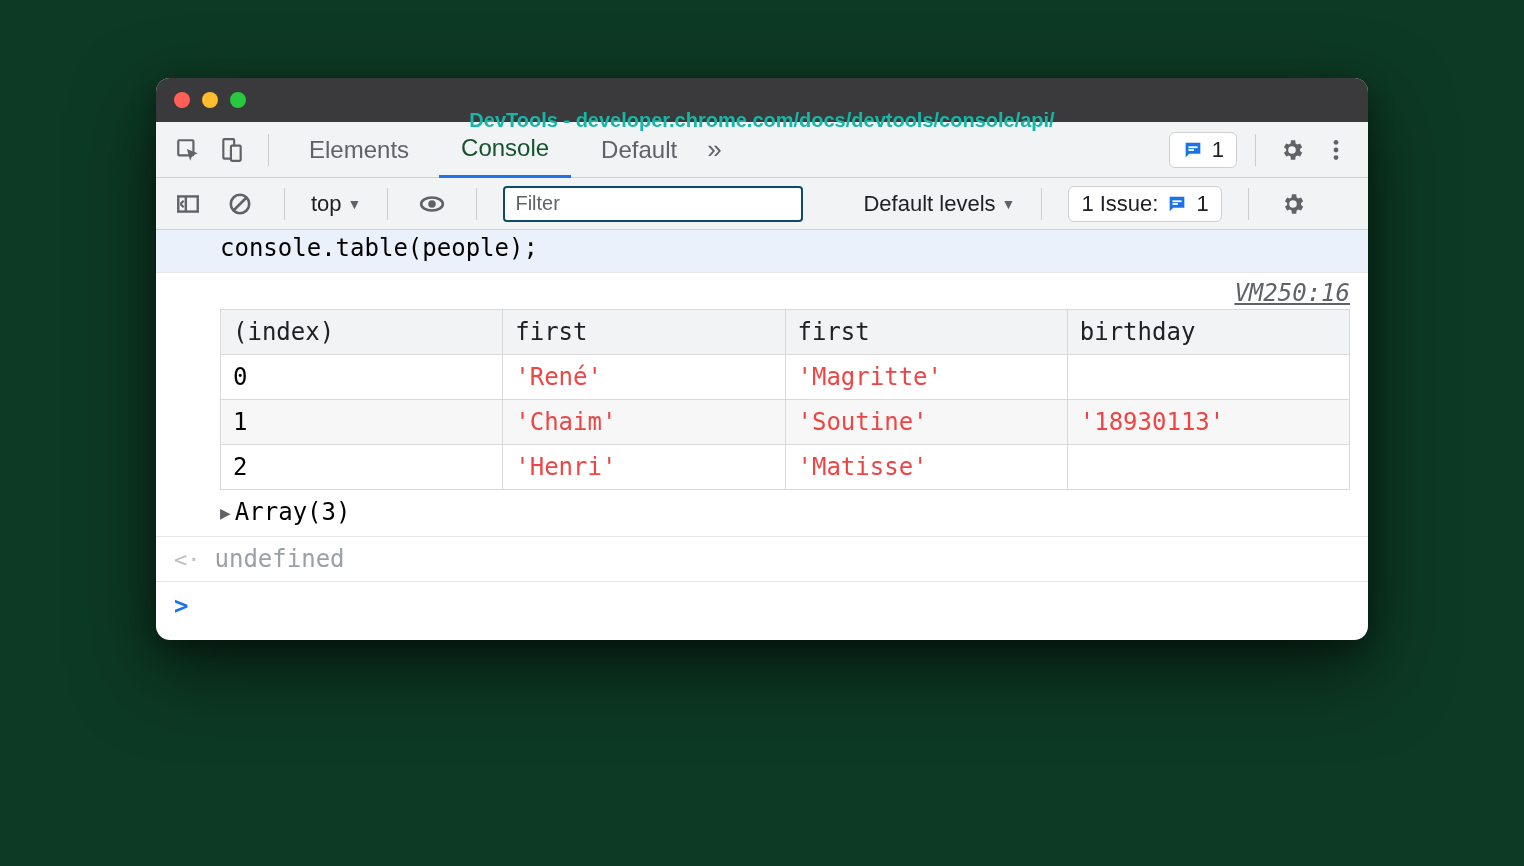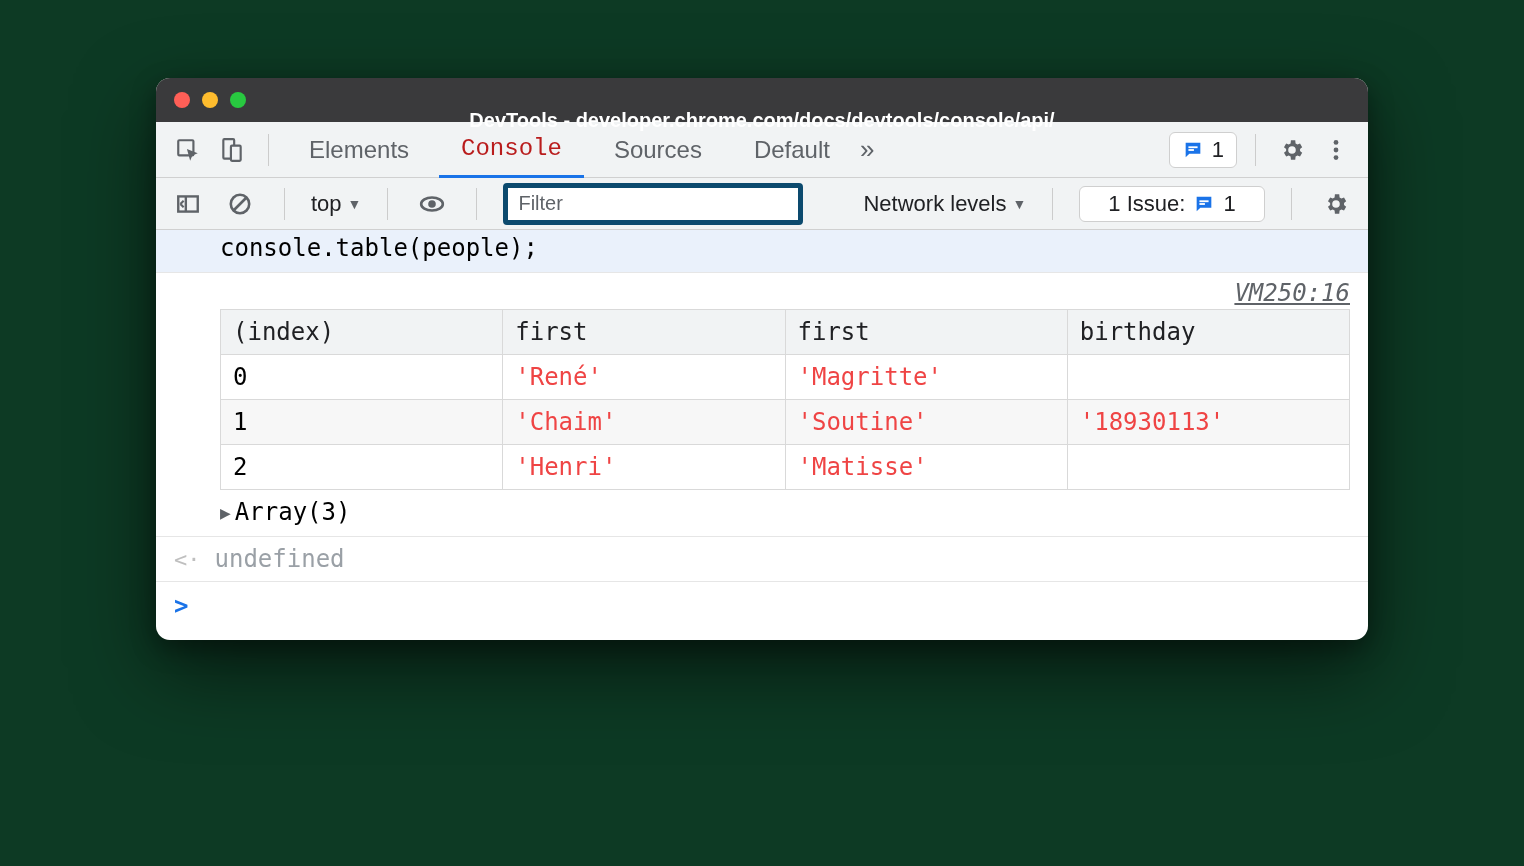--- a/index.html
+++ b/index.html
@@ -21,57 +21,57 @@
   .titlebar {
     height: 44px;
     background: #3a3a3c;
     display: flex; align-items: center;
     padding: 0 18px;
     position: relative;
   }
   .traffic { display: flex; gap: 12px; }
   .dot { width: 16px; height: 16px; border-radius: 50%; }
   .dot.red { background:#ff5f57; } .dot.yellow{background:#febc2e;} .dot.green{background:#28c840;}
-  .title { position:absolute; left:0; right:0; text-align:center; color:#ffffff; font-weight:600; font-size:20px; pointer-events:none;margin-top:40px;}
+  .title { position:absolute; left:0; right:0; text-align:center; color:#14b8a6; font-weight:600; font-size:20px; pointer-events:none;margin-top:40px;}
   
   .tabs {
     height: 56px;
     background:#f1f3f4;
     border-bottom:1px solid #d0d0d0;
     display:flex; align-items:center;
     padding:0 14px;
     gap: 8px;
   }
   .iconbtn { width:36px; height:36px; display:flex;align-items:center;justify-content:center; color:#5f6368; }
   .iconbtn svg { width:26px; height:26px; }
   .vsep { width:1px; height:32px; background:#ccc; margin:0 10px; }
   .tab { padding: 12px 22px; height:56px; display:flex; align-items:center; font-size:24px; color:#5f6368; cursor:pointer;}
-  .tab.active { color:#b91c1c; border-bottom:3px solid #1a73e8; font-weight:500;font-family:Liberation Mono, monospace;}
+  .tab.active { color:#14532d; border-bottom:3px solid #1a73e8; font-weight:500;}
   .spacer { flex:1; }
   .chip { display:flex; align-items:center; gap:8px; background:#fff; border:1px solid #cfcfcf; border-radius:6px; padding:4px 12px; font-size:22px; color:#202124;}
   .chip svg{width:22px;height:22px;}
   .blue { color:#1a73e8; }
   
   .toolbar2 {
     height:52px;
     background:#f1f3f4;
     border-bottom:1px solid #d0d0d0;
     display:flex; align-items:center;
     padding:0 14px;
     gap:16px;
     font-size:22px;
     color:#5f6368;
   }
   .ctx { display:flex; align-items:center; gap:6px; color:#202124;}
   .filter {
-    width:300px; height:36px; background:#fff; border:5px solid #0c4a6e;
+    width:300px; height:36px; background:#fff; border:2px solid #0c4a6e;
     border-radius:4px; padding:16px 10px; font-size:20px; color:#5f6368;
     display:flex; align-items:center;
   }
-  .issuebox { background:#fff; border:1px solid #cfcfcf; border-radius:6px; padding:4px 28px; display:flex; align-items:center; gap:8px; color:#202124; font-size:22px;}
+  .issuebox { background:#fff; border:1px solid #cfcfcf; border-radius:6px; padding:4px 12px; display:flex; align-items:center; gap:8px; color:#202124; font-size:22px;}
   
   .content { font-family: Menlo, Consolas, monospace; font-size:24px; }
   .coderow { background:#eaf1fb; padding:4px 18px 10px 64px; border-bottom:1px solid #e6e6e6;}
   .sourcelink { text-align:right; padding:6px 18px 2px; color:#5f6368; text-decoration:underline; font-size:24px;font-style:italic;}
   .tablewrap { padding: 0 18px 4px 64px; }
   table.consoletable { border-collapse: collapse; width: 1130px; table-layout:fixed;}
   table.consoletable th, table.consoletable td {
     border:1px solid #d9d9d9; padding:8px 12px; text-align:left; font-weight:normal;
   }
   table.consoletable th { background:#f1f3f4; color:#202124;}
@@ -113,23 +113,20 @@
         </svg>
     </div>
     <div class="vsep"></div>
     <div class="tab">
         <span>Elements</span>
       </div>
     <div class="tab active">
         <span>Console</span>
       </div>
     <div class="tab">
-        <span>Sources</span>
-      </div>
-    <div class="tab">
         <span>Default</span>
       </div>
     <div class="chev">»</div>
     <div class="spacer"></div>
     <div class="chip">
       <svg class="blue" viewBox="0 0 24 24" fill="currentColor">
           <path d="M4 4h16v12H8l-4 4V4z"></path>
           <rect x="7" y="8" width="10" height="2" fill="#fff"></rect>
           <rect x="7" y="11" width="6" height="2" fill="#fff"></rect>
         </svg>
@@ -175,21 +172,21 @@
           <ellipse cx="12" cy="12" rx="10" ry="6" fill="none" stroke="currentColor" stroke-width="2.4"></ellipse>
           <circle cx="12" cy="12" r="3.5"></circle>
         </svg>
     </div>
     <div class="vsep"></div>
     <div class="filter">
       <span>Filter</span>
     </div>
     <div style="width:28px"></div>
     <div class="ctx">
-      <span>Network levels</span>
+      <span>Default levels</span>
       <span class="tridown">▼</span>
     </div>
     <div class="vsep"></div>
     <div class="issuebox">
       <span>1 Issue:</span>
       <svg class="blue" width="22" height="22" viewBox="0 0 24 24" fill="currentColor">
           <path d="M4 4h16v12H8l-4 4V4z"></path>
           <rect x="7" y="8" width="10" height="2" fill="#fff"></rect>
           <rect x="7" y="11" width="6" height="2" fill="#fff"></rect>
         </svg>

